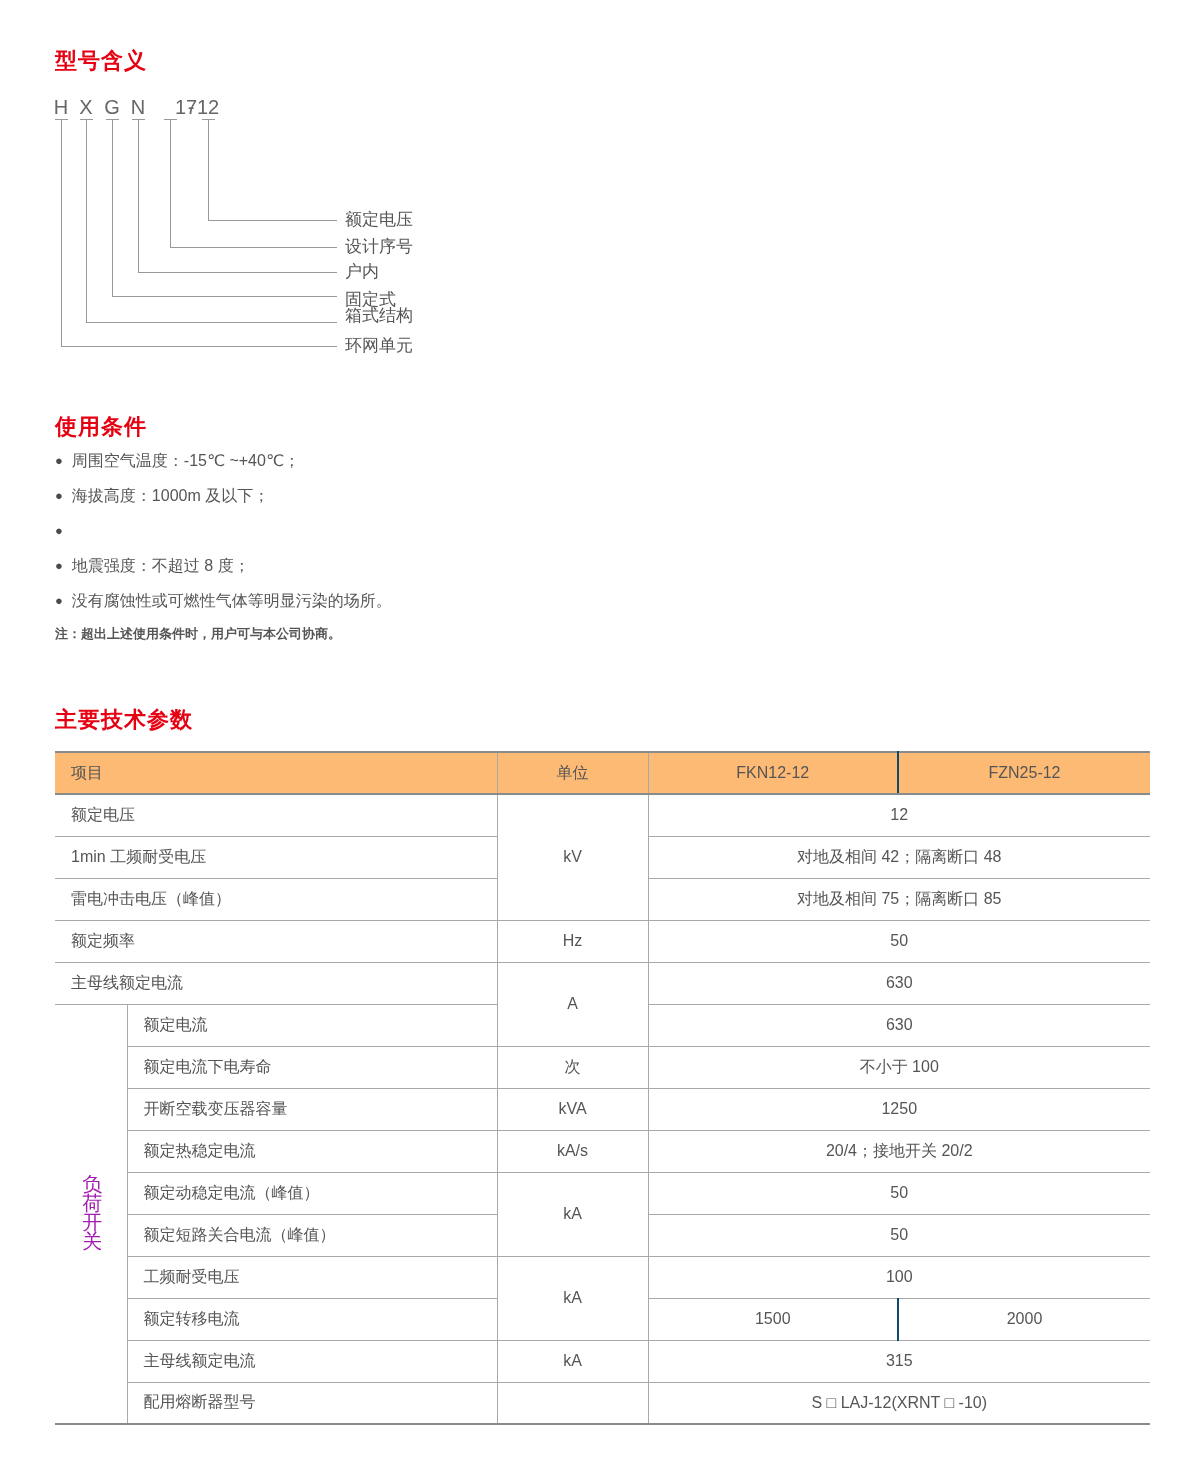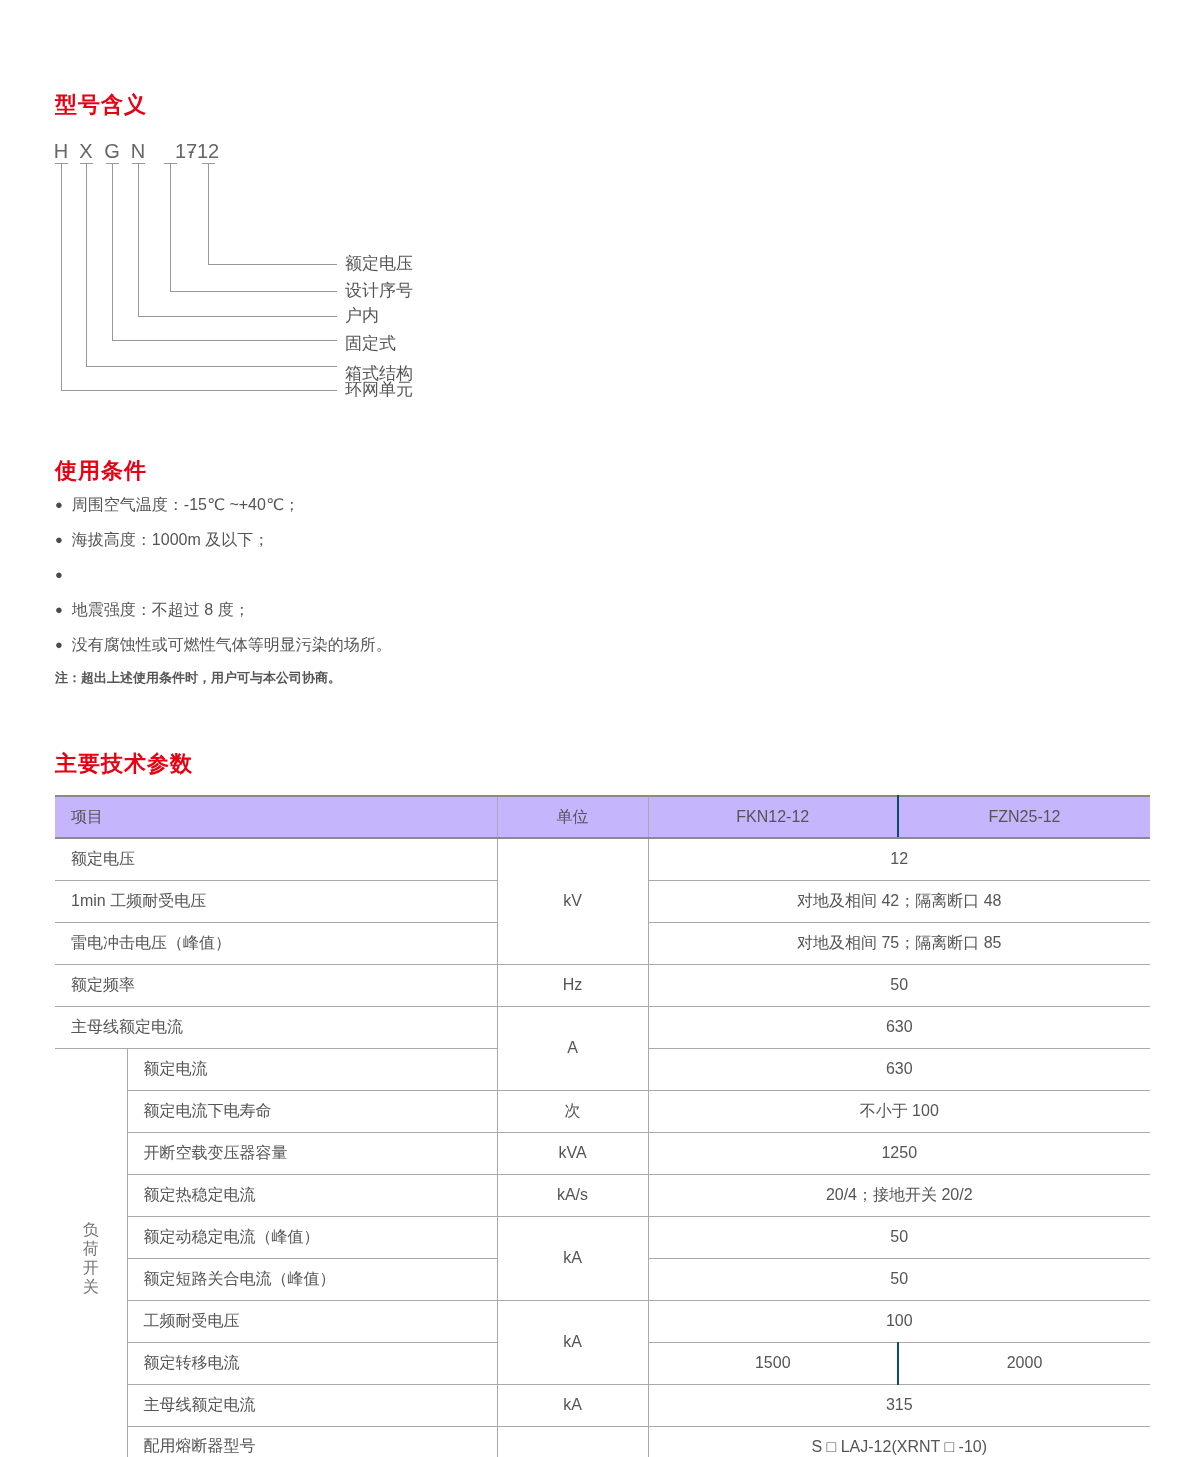--- a/index.html
+++ b/index.html
@@ -8,21 +8,21 @@
     width:1200px; min-height:1457px; background:#ffffff;
     font-family:"Liberation Sans","DejaVu Sans",sans-serif;
     color:#555;
   }
   .content { padding:0 50px 40px 55px; }
 
   .sec-title {
     color:#e60012; font-size:22px; font-weight:bold;
     letter-spacing:1px; line-height:26px; margin:0;
   }
-  #title-model { padding-top:48px;margin-top:44px; }
+  #title-model { padding-top:48px; }
   #title-usage { margin-top:46px; }
   #title-params { margin-top:64px; }
 
   
   .diagram { position:relative; height:272px; margin-top:22px; }
   .code-part {
     position:absolute; top:0; width:30px; text-align:center;
     font-size:20px; color:#666; line-height:22px;
   }
   .tick  { position:absolute; height:1px; width:13px; background:#999; top:23px; }
@@ -47,31 +47,31 @@
     width:1095px; border-collapse:collapse; table-layout:fixed;
     margin-top:18px; font-size:16px; color:#555;
     border-top:2px solid #8a8a8a; border-bottom:2px solid #8a8a8a;
   }
   table.params th, table.params td {
     height:42px; padding:2px 8px; font-weight:normal;
     border-top:1px solid #a9a9a9; vertical-align:middle;
     overflow:hidden;
   }
   table.params thead th {
-    background:#c4b5fd; border-top:none; border-bottom:2px solid #8a8a8a;
+    background:#fdba74; border-top:none; border-bottom:2px solid #8a8a8a;
   }
   .cell-left   { text-align:left; padding-left:16px !important; }
   .cell-center { text-align:center;margin-top:48px; }
   .v-unit   { border-left:1px solid #a9a9a9; border-right:1px solid #a9a9a9; }
   .v-group  { border-right:1px solid #a9a9a9; }
   .v-split  { border-left:2px solid #0c4a6e; }
   .group-label-cell { text-align:center; }
   .group-label-cell span {
     display:inline-block; width:17px; word-break:break-all;
-    line-height:19px; font-size:16px; color:#737373;
+    line-height:19px; font-size:20px; color:#a21caf;
   }
 </style>
 </head>
 <body>
 
 <div class="content">
 
   <h2 class="sec-title" id="title-model">型号含义</h2>
 
   <div class="diagram">
@@ -101,21 +101,21 @@
     <span class="hline" style="top:200px;left:57px;width:225px"></span>
     <span class="vline" style="left:31px;height:202px"></span>
     <span class="hline" style="top:226px;left:31px;width:251px"></span>
     <span class="vline" style="left:6px;height:226px"></span>
     <span class="hline" style="top:250px;left:6px;width:276px"></span>
 
     <span class="branch-label" style="top:112px">额定电压</span>
     <span class="branch-label" style="top:139px">设计序号</span>
     <span class="branch-label" style="top:164px">户内</span>
     <span class="branch-label" style="top:192px">固定式</span>
-    <span class="branch-label" style="top:222px">箱式结构</span>
+    <span class="branch-label" style="top:208px">箱式结构</span>
     <span class="branch-label" style="top:238px">环网单元</span>
   </div>
 
   <h2 class="sec-title" id="title-usage">使用条件</h2>
 
   <ul class="bullets">
     <li>
       <span class="dot">●</span>
       <span>周围空气温度：-15℃ ~+40℃；</span>
     </li>

